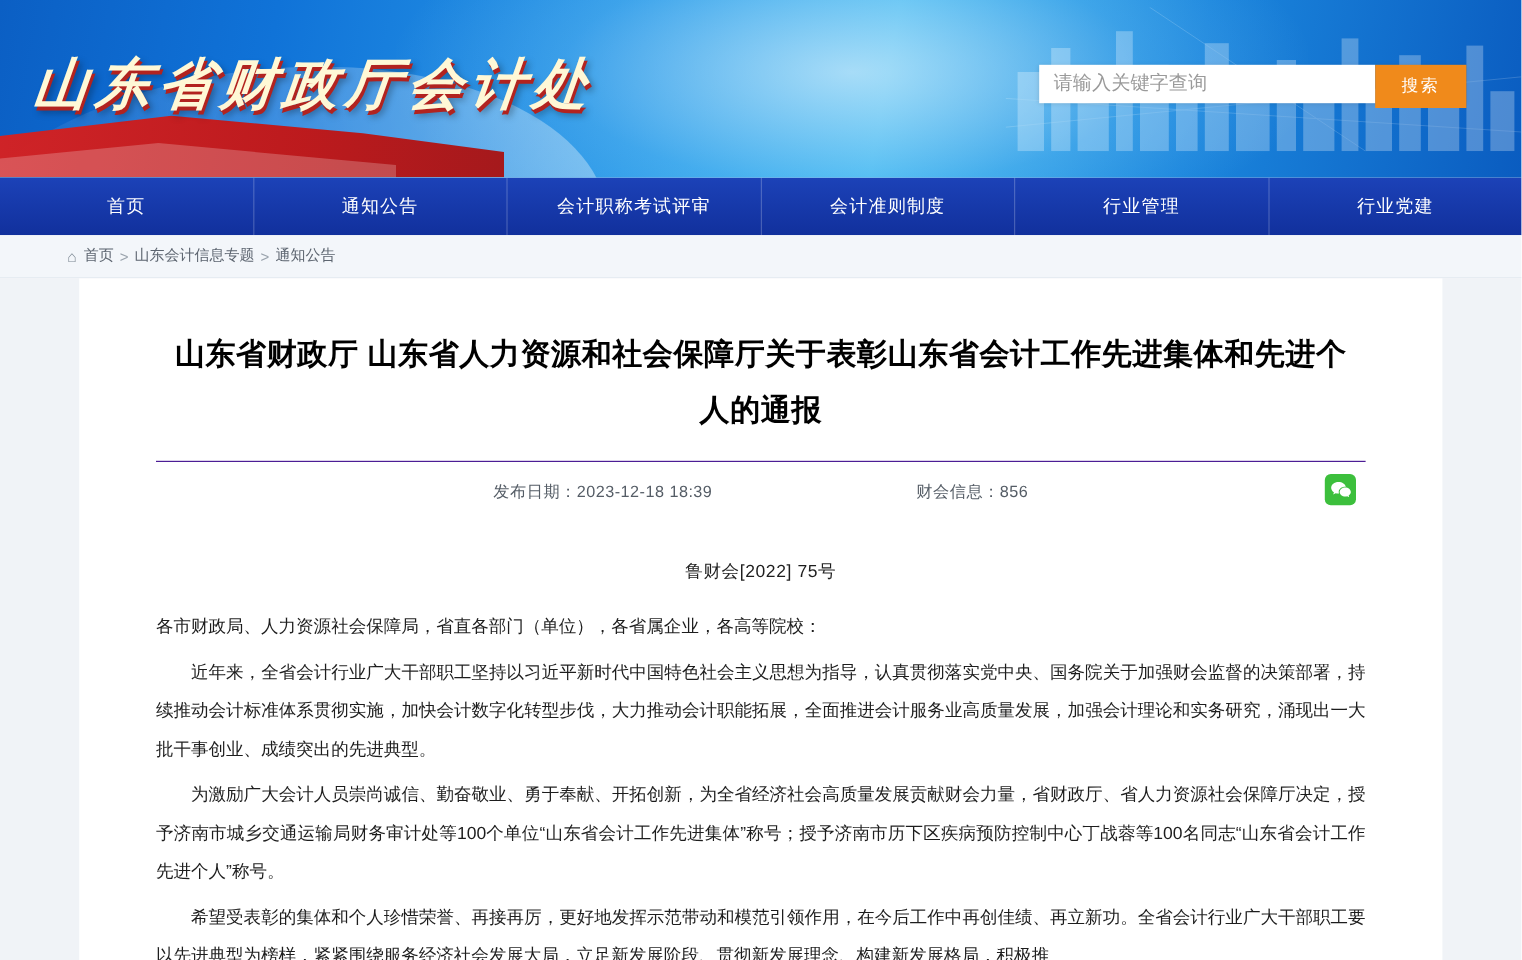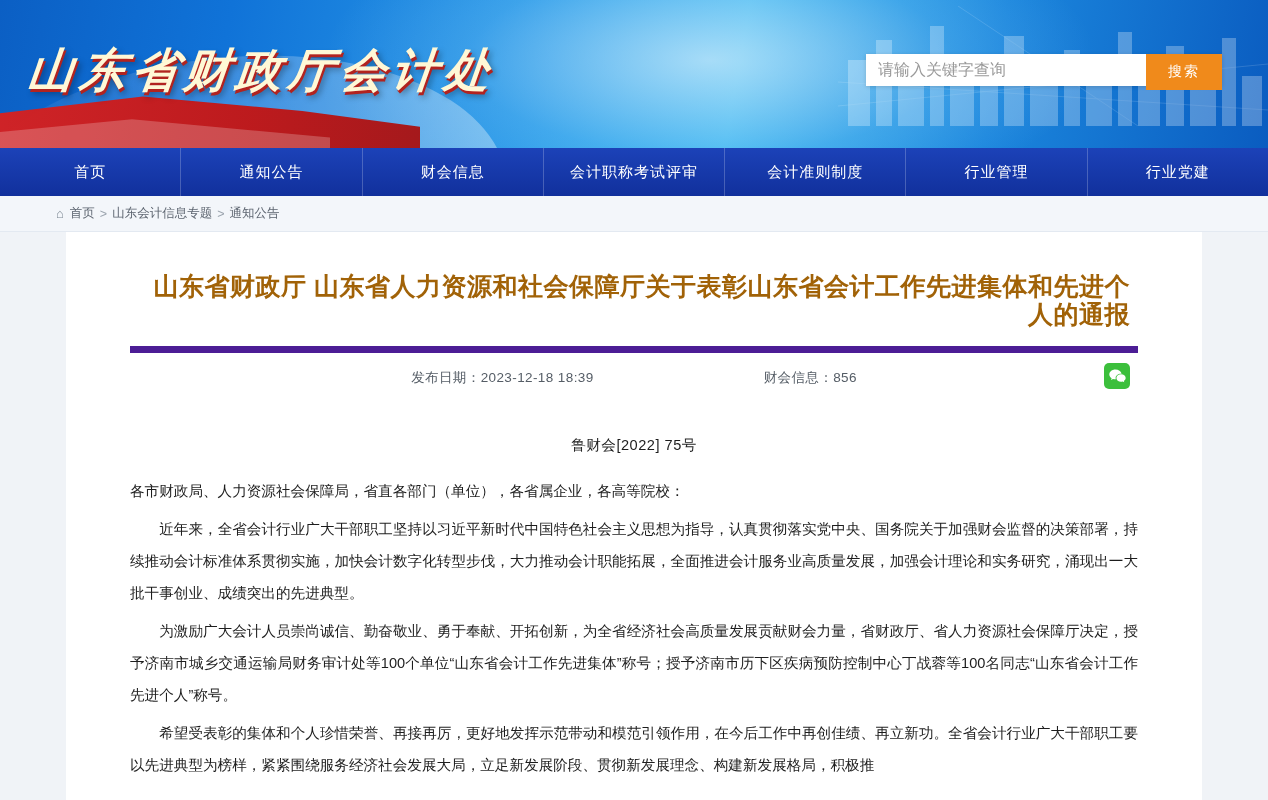--- a/index.html
+++ b/index.html
@@ -148,28 +148,28 @@
   .paper {
     width: 1136px;
     margin: 0 auto;
     background: #ffffff;
     min-height: 568px;
     padding: 36px 64px 0 64px;
   }
   .doc-title {
     font-size: 25px;
     font-weight: bold;
-    color: #a16207;
-    text-align: right;
-    line-height: 28px;
+    color: #000000;
+    text-align: center;
+    line-height: 47px;
     letter-spacing: 0.5px;
     padding: 4px 8px 18px 8px;
   }
   .meta-row {
-    border-top: 7px solid #4c1d95;
+    border-top: 1px solid #4c1d95;
     padding-top: 16px;
     display: flex;
     align-items: center;
     justify-content: center;
     position: relative;
     font-size: 13.5px;
     color: #555d66;
   }
   .meta-date { margin-right: 170px; letter-spacing: 0.4px; }
   .meta-views { letter-spacing: 0.4px; }
@@ -239,21 +239,20 @@
 
   <div class="search-box">
     <input class="search-input" type="text" placeholder="请输入关键字查询" style="">
     <button class="search-btn">搜索</button>
   </div>
 </div>
 
 <div class="nav">
   <div class="nav-item">首页</div>
   <div class="nav-item">通知公告</div>
-  <div class="nav-item">财会信息</div>
   <div class="nav-item">会计职称考试评审</div>
   <div class="nav-item">会计准则制度</div>
   <div class="nav-item">行业管理</div>
   <div class="nav-item">行业党建</div>
 </div>
 
 <div class="crumb-bar">
   <span class="home-icon">⌂</span>
   <a>首页</a>
   <span class="crumb-sep">&gt;</span>

